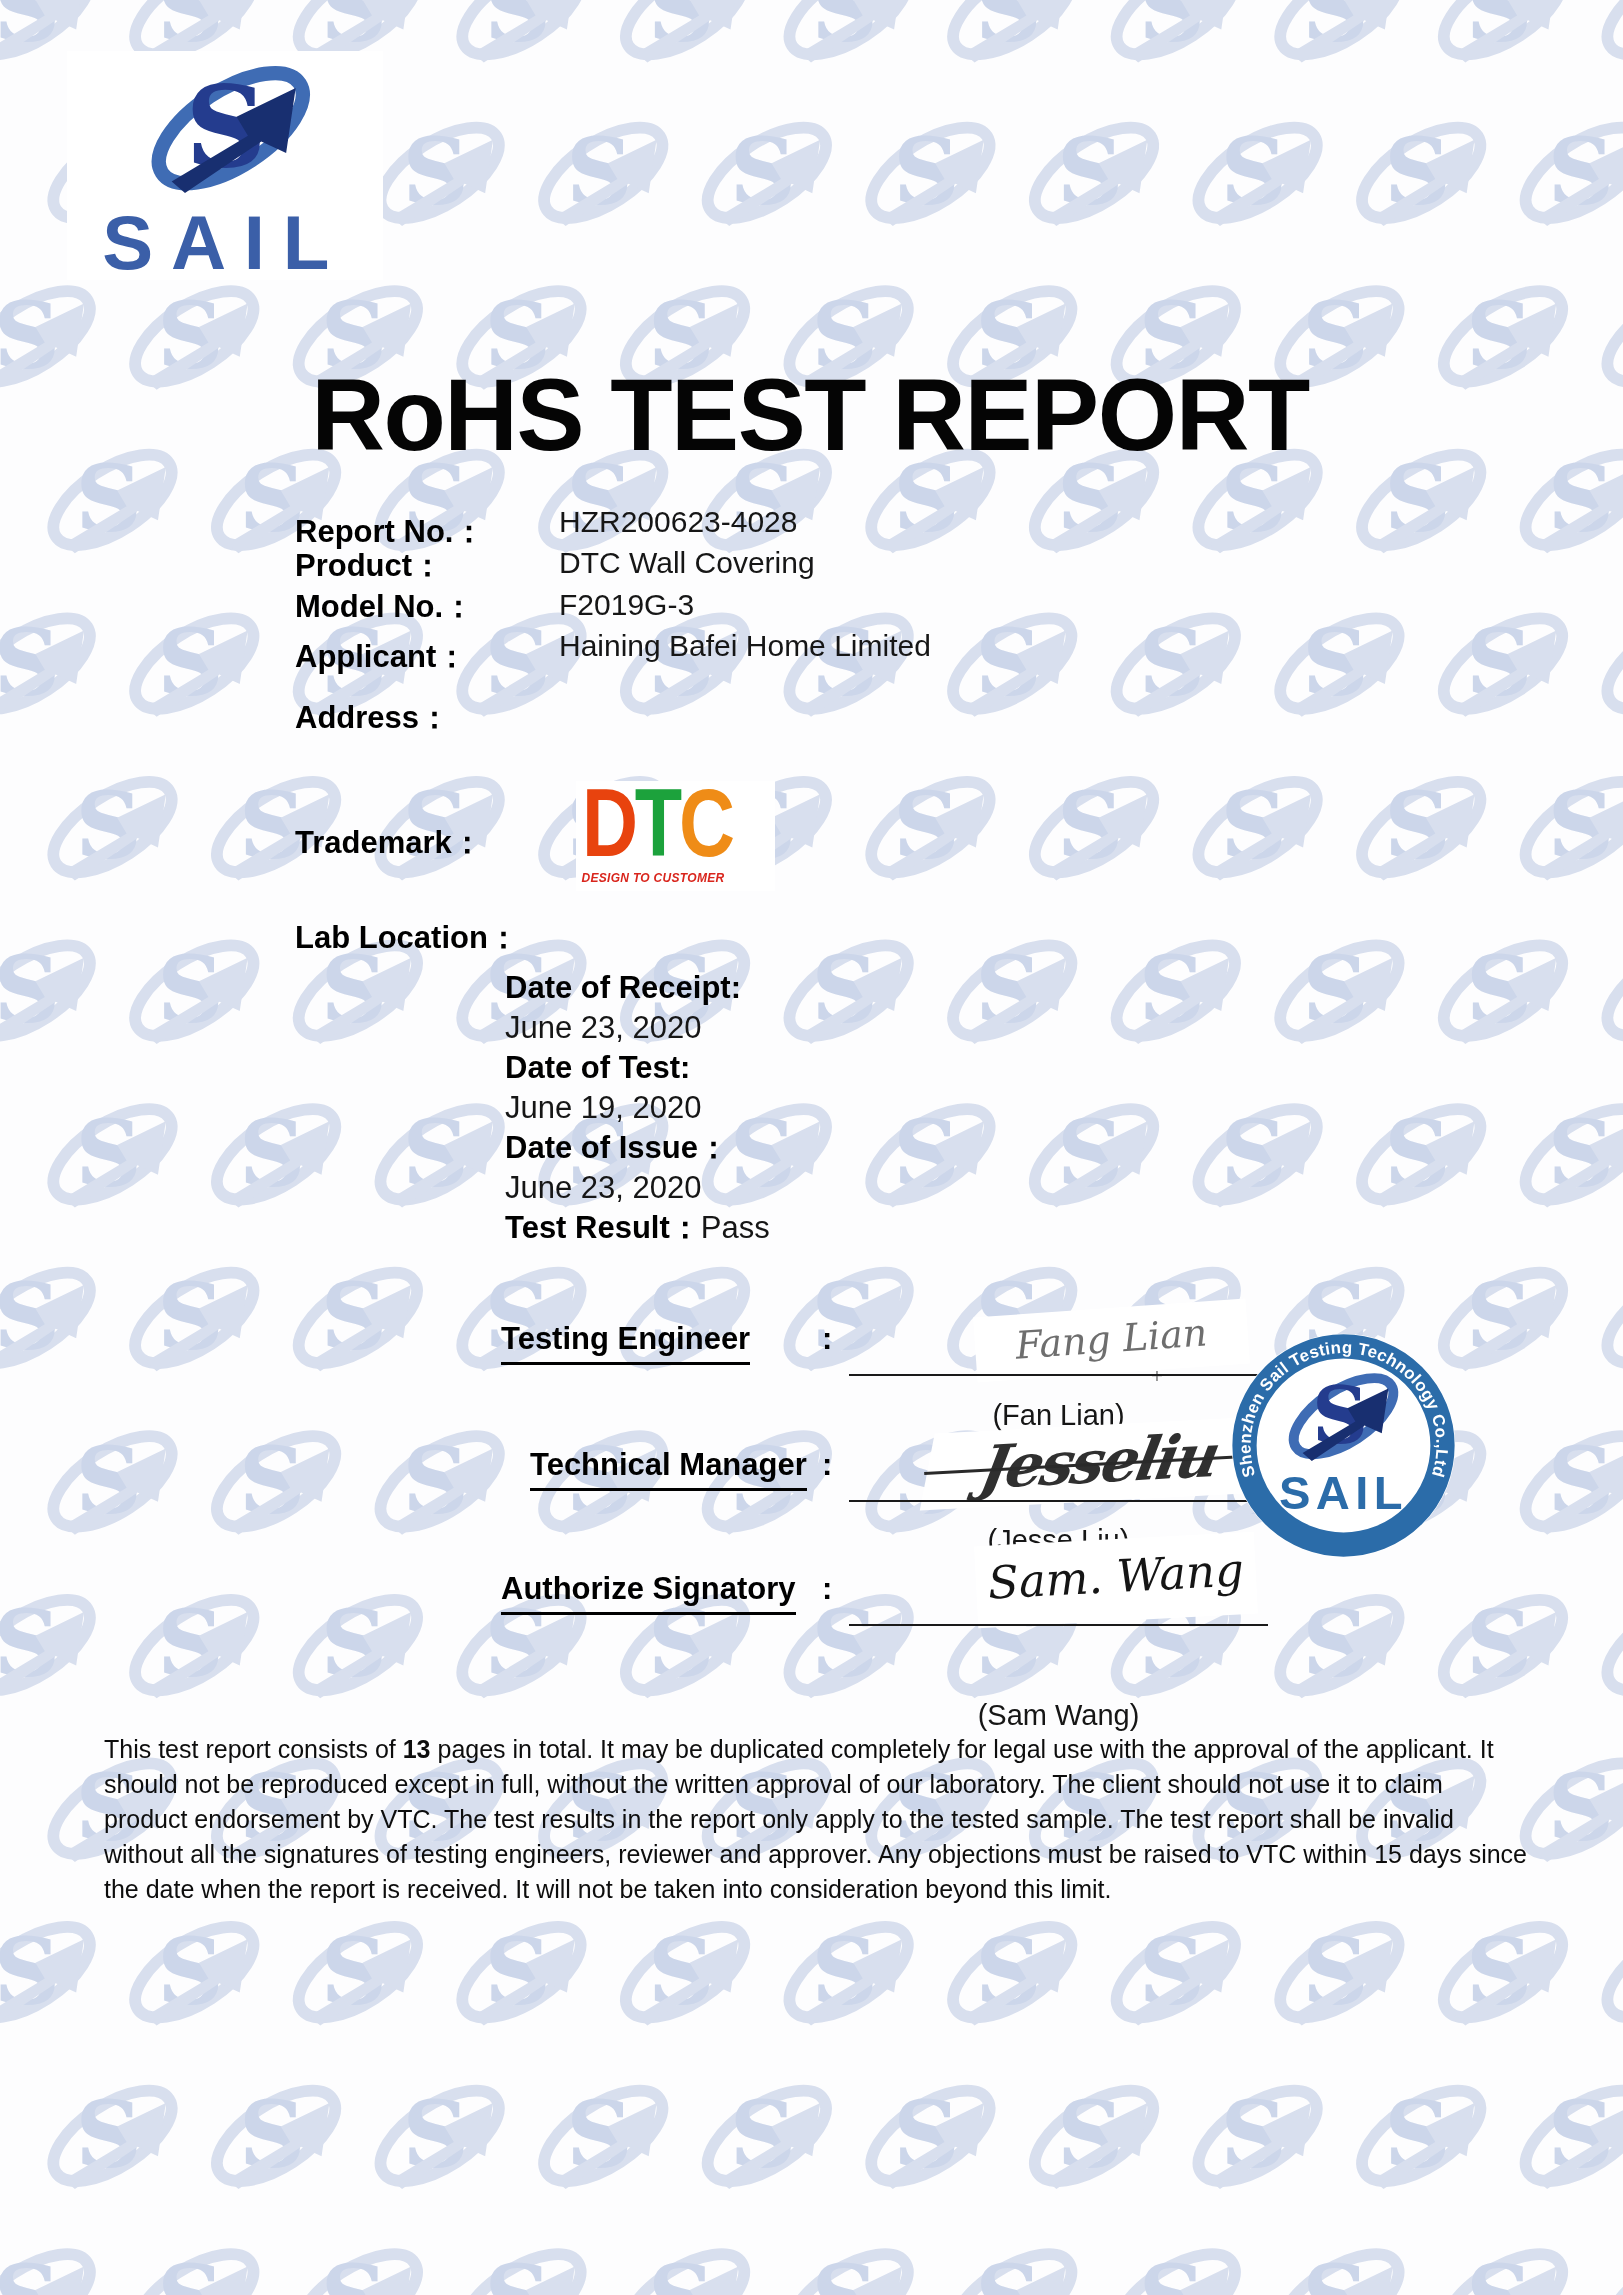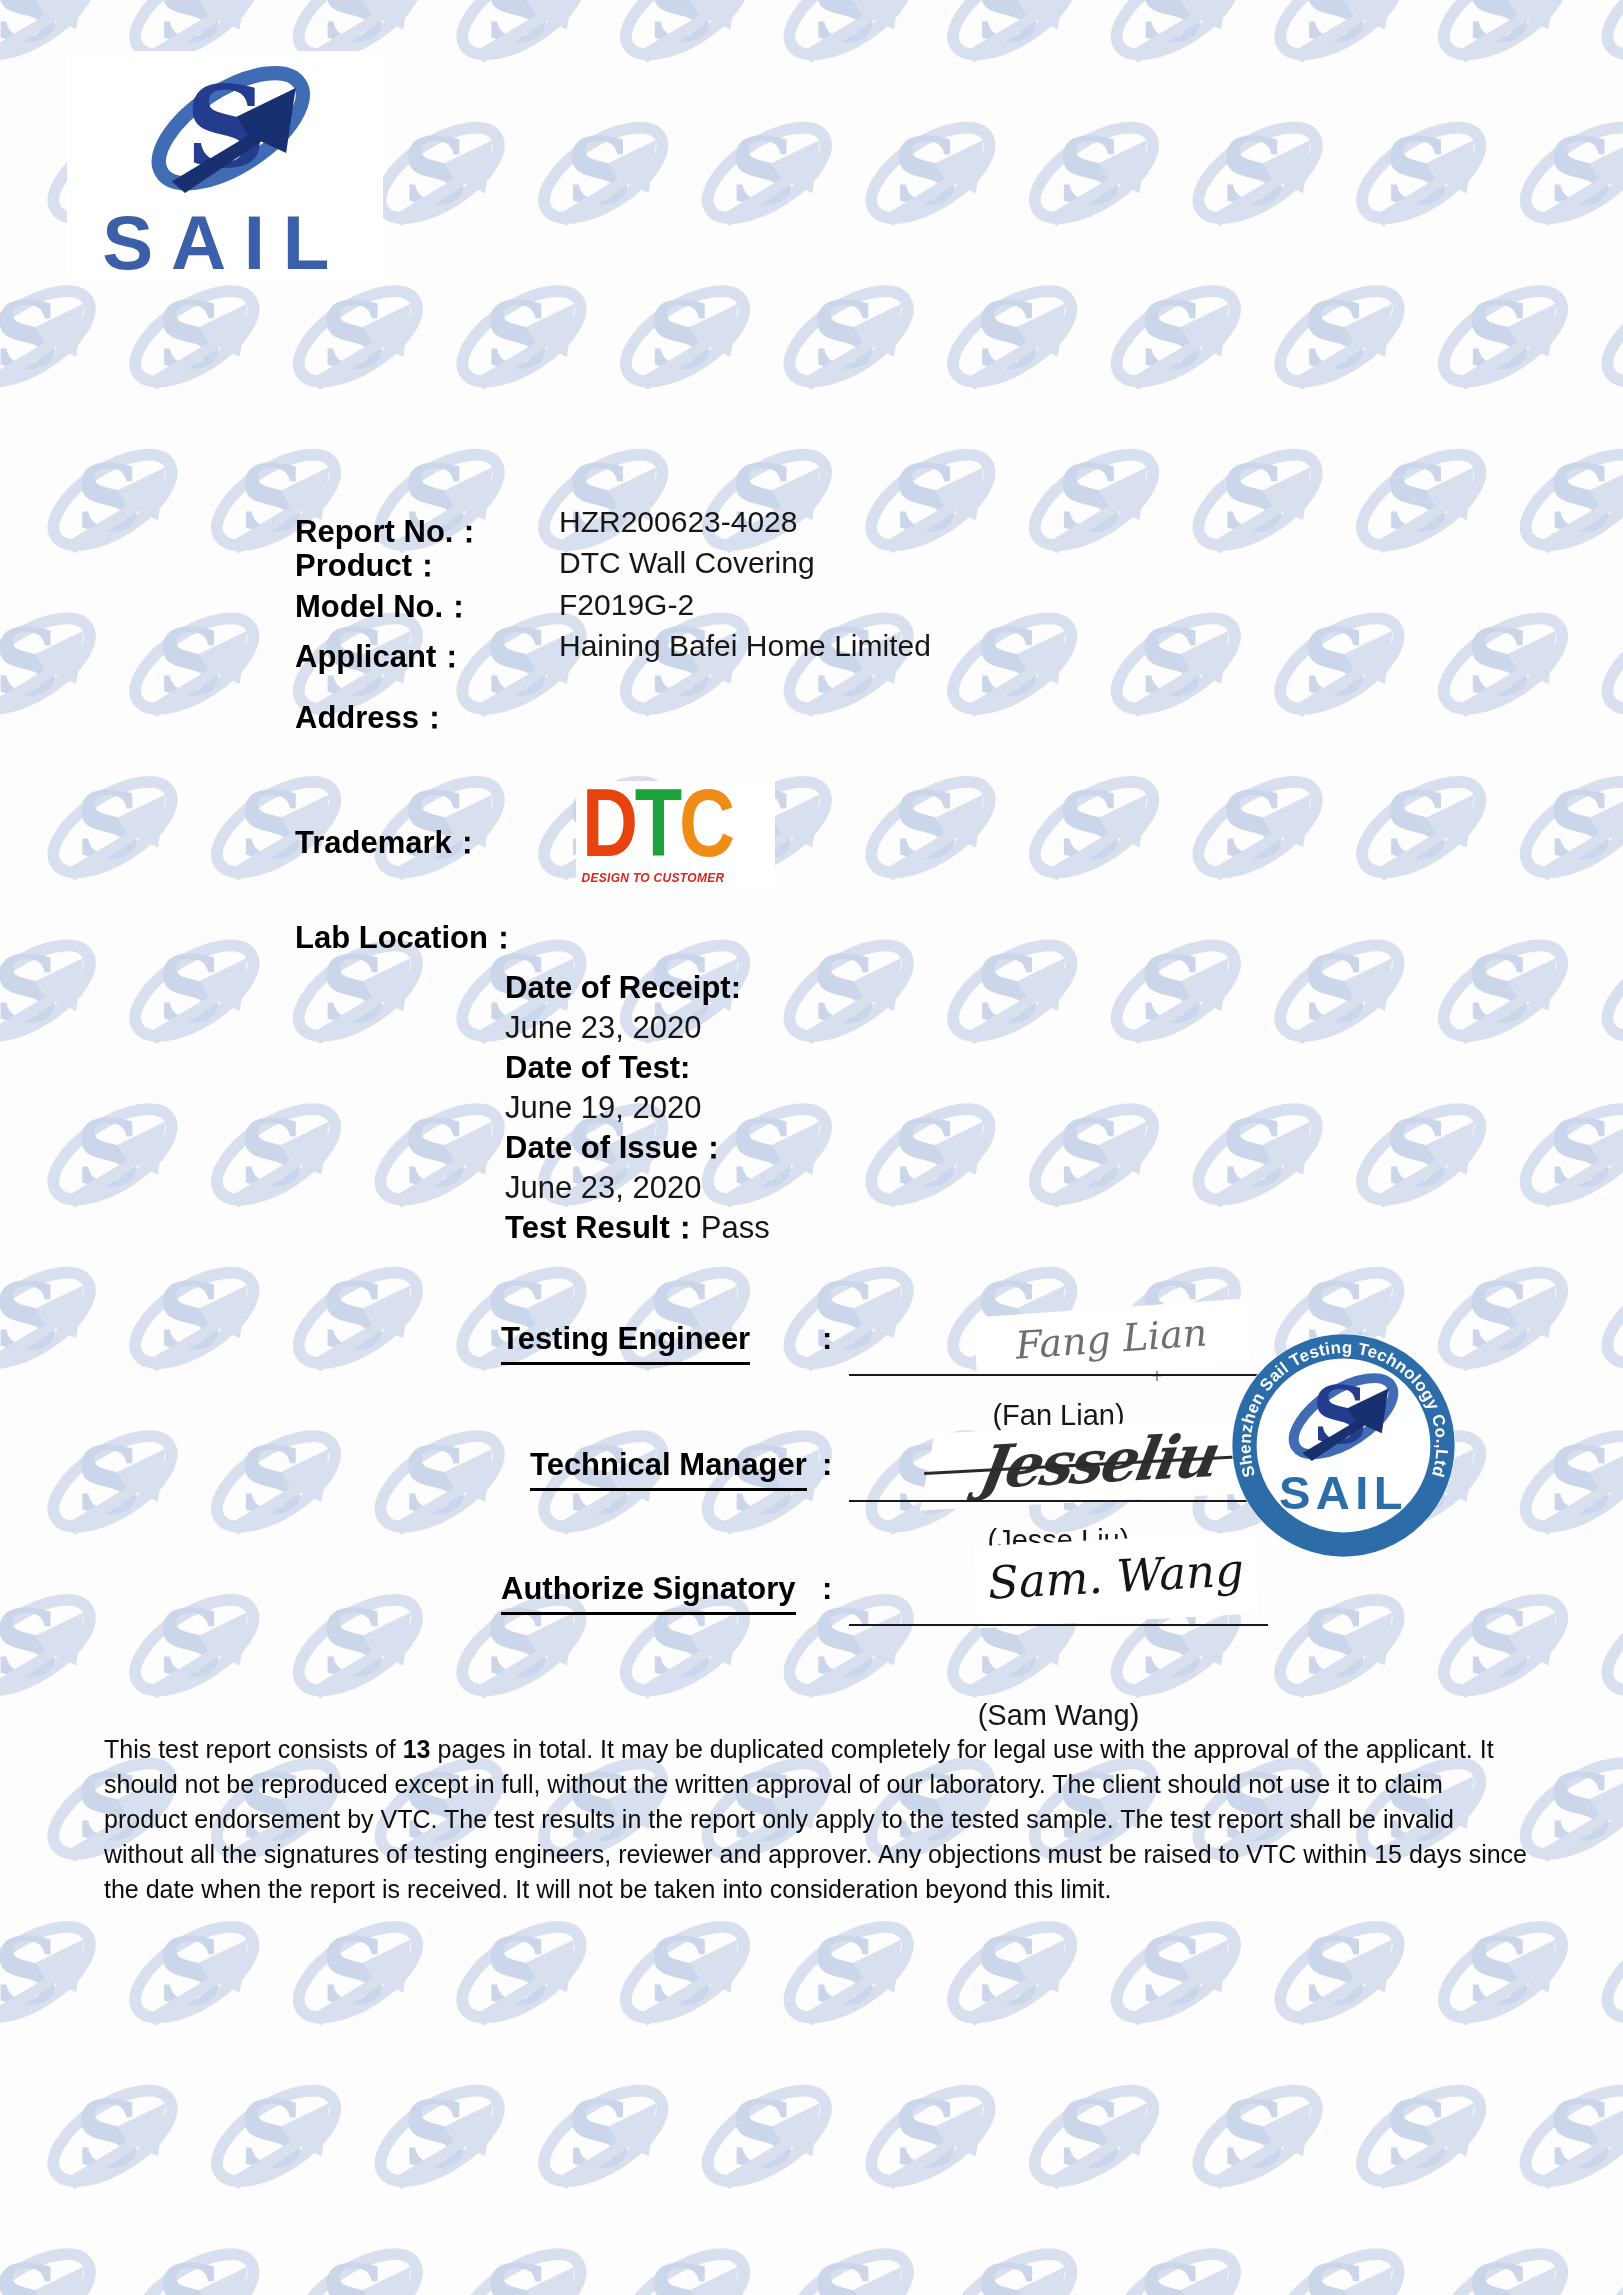--- a/index.html
+++ b/index.html
@@ -262,29 +262,30 @@
       </g>
   </svg>
 
   <div class="abs logo-box">
     <svg viewBox="0 0 463 336">
       <use href="#mk-color" xlink:href="#mk-color" x="100" y="-10" width="280" height="238"></use>
       <text x="231" y="320" text-anchor="middle" class="logo-wordmark">SAIL</text>
     </svg>
   </div>
 
+  <div class="abs title">RoHS TEST REPORT</div>
 
   <div class="abs lbl row-report">Report No.：</div>
   <div class="abs val row-report-v">HZR200623-4028</div>
 
   <div class="abs lbl row-product">Product：</div>
   <div class="abs val row-product-v">DTC Wall Covering</div>
 
   <div class="abs lbl row-model">Model No.：</div>
-  <div class="abs val row-model-v">F2019G-2</div>
+  <div class="abs val row-model-v">F2019G-3</div>
 
   <div class="abs lbl row-applicant">Applicant：</div>
   <div class="abs val row-applicant-v">Haining Bafei Home Limited</div>
 
   <div class="abs lbl row-address">Address：</div>
 
   <div class="abs lbl row-trademark">Trademark：</div>
 
   <div class="abs dtc-box">
     <div class="dtc-letters">

